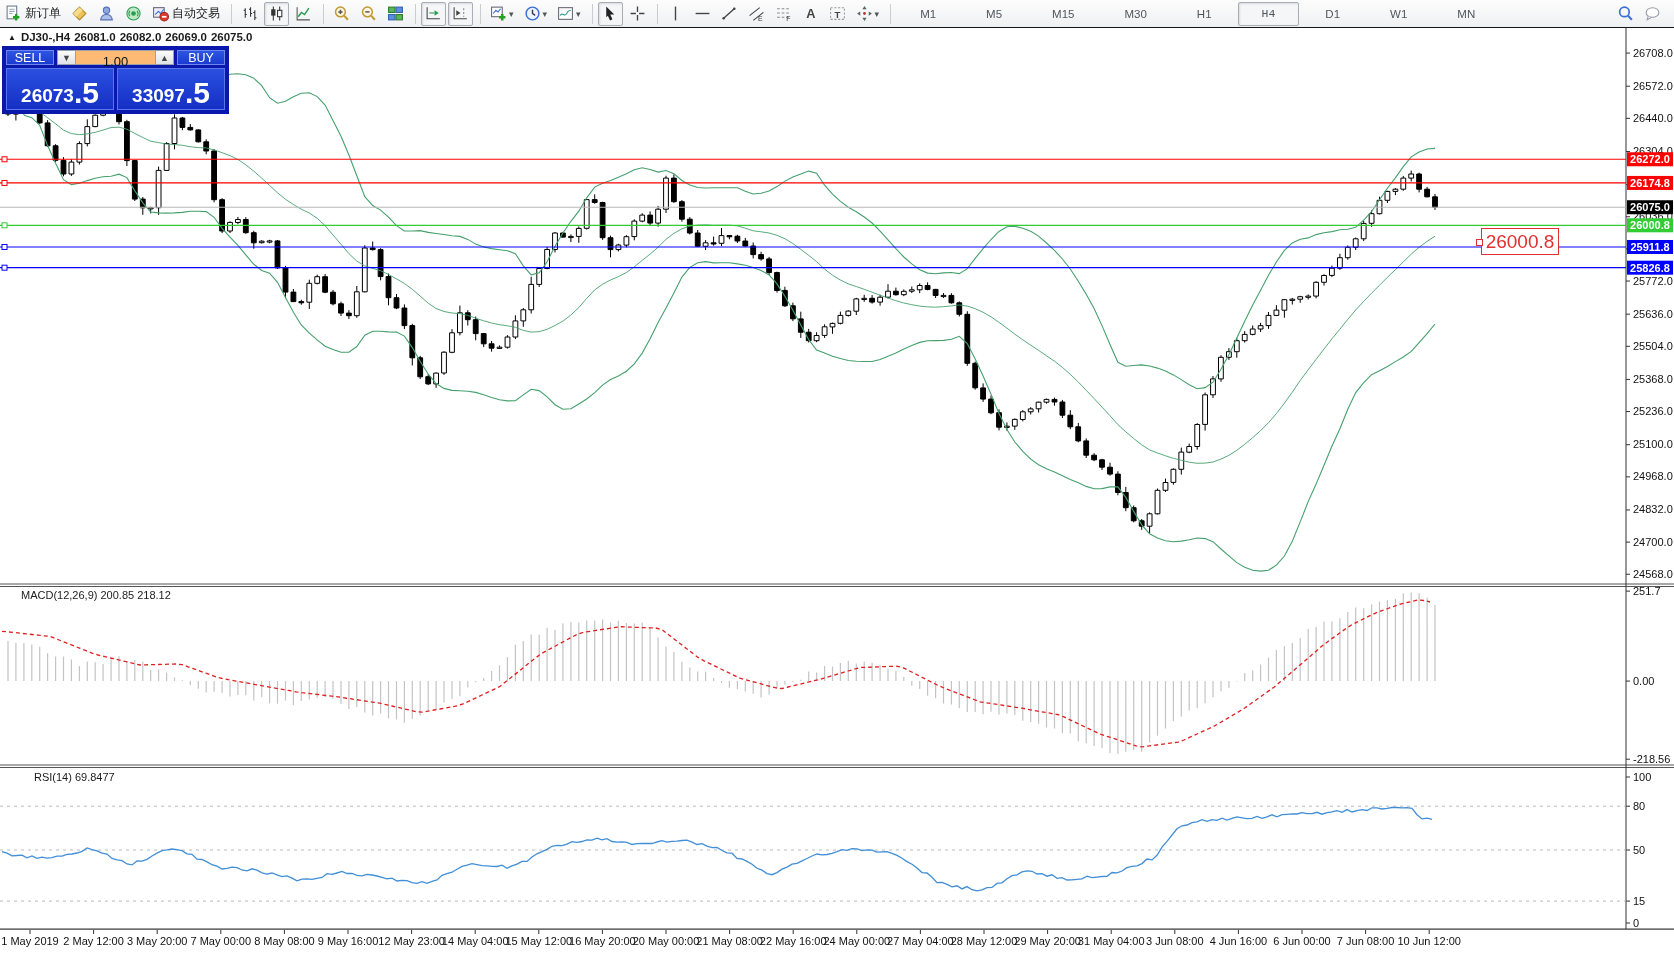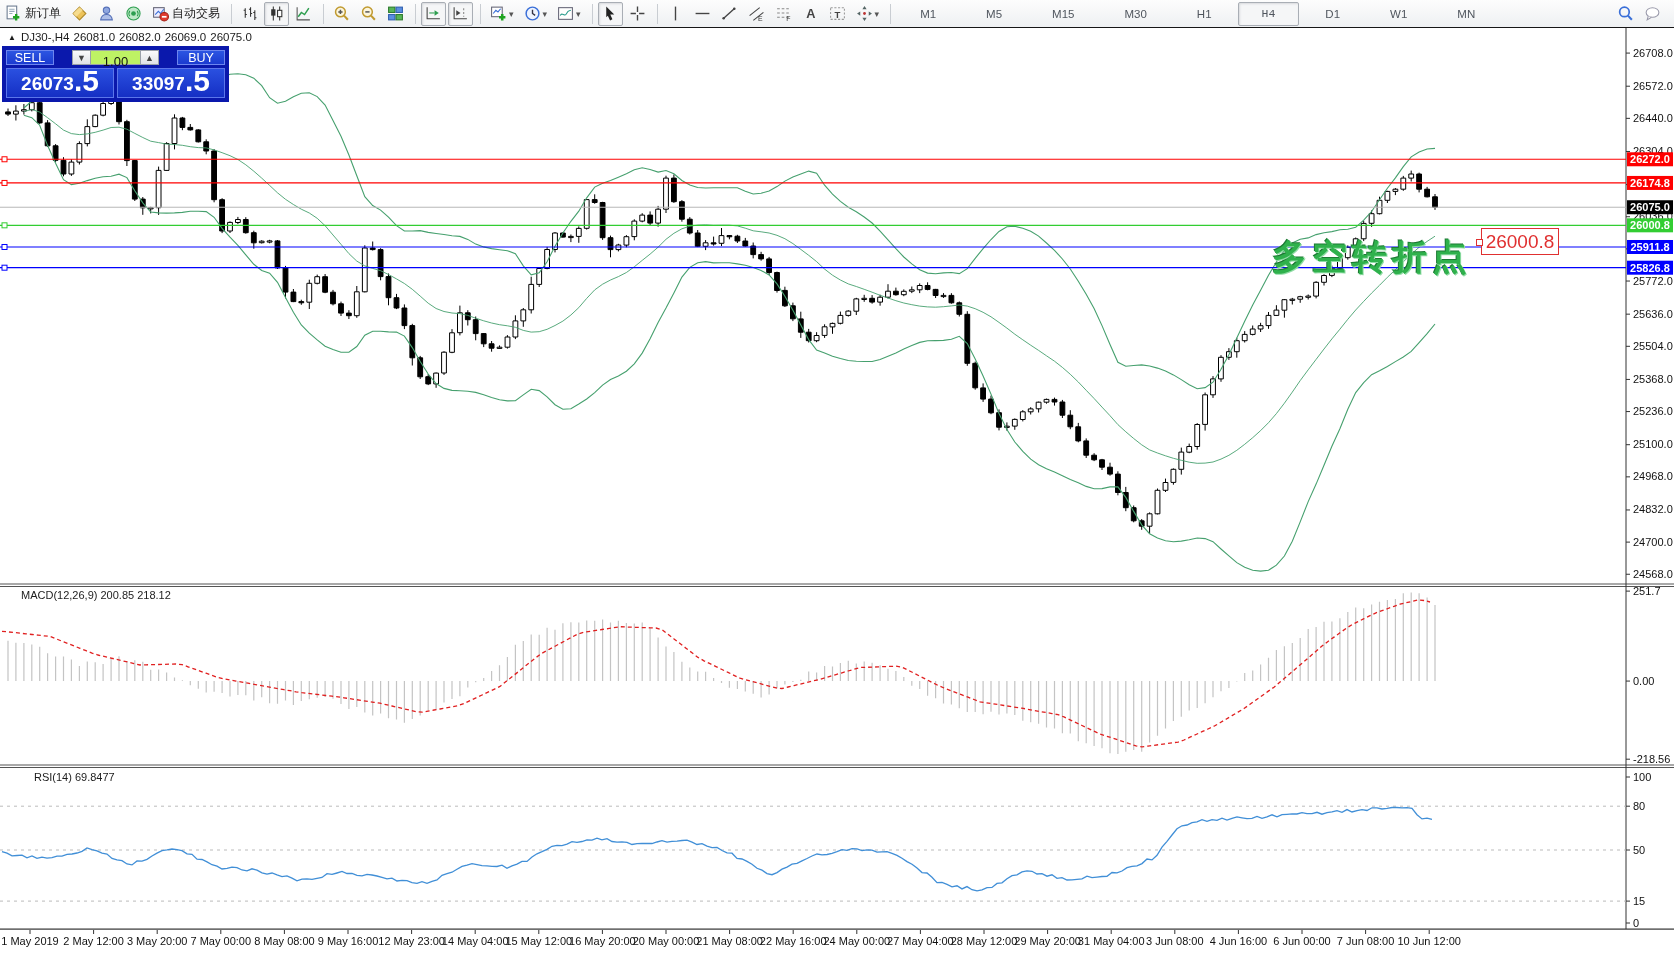--- a/index.html
+++ b/index.html
@@ -14,35 +14,35 @@
   .tbtn .tico{width:17px;height:17px;display:inline-block;}
   .tbtn .tico svg{width:17px;height:17px;display:block;}
   .tbtn .tlbl{margin-left:3px;white-space:nowrap;}
   .tbtn .dd{font-size:9px;color:#555;margin-left:2px;}
   .tf .tlbl{margin:16px;color:#50565e;font-size:11.5px;padding:0 4px;}
   #tb-right{margin-left:auto;display:flex;align-items:center;padding-right:8px;}
   
   #chart-wrap{position:absolute;left:0;top:28px;width:1674px;height:925px;background:#fff;}
   #chart-svg{position:absolute;left:0;top:0;}
   .ovl{position:absolute;z-index:5;}
-  #symbol-header{left:8px;top:3px;font-size:11.5px;font-weight:normal;color:#1c1c1c;z-index:4;}
+  #symbol-header{left:8px;top:3px;font-size:11.5px;font-weight:bold;color:#1c1c1c;z-index:4;}
   #symbol-header .tri{font-size:8px;vertical-align:1px;margin-right:5px;}
   #symbol-header span{margin-right:4px;}
   
   #trade-panel{left:3px;top:19px;width:219px;background:#0a18ac;padding:3px;z-index:6;
     box-shadow:0 0 0 1px #0a18ac;}
-  #tp-row1{display:flex;height:15px;gap:18px;}
+  #tp-row1{display:flex;height:15px;gap:3px;}
   .tp-btn{background:linear-gradient(#2c55e2,#1b3bd0);border:1px solid #6d86ef;color:#fff;font-size:12.5px;
     display:flex;align-items:center;justify-content:center;flex:0 0 46px;}
   #tp-spin{flex:1;display:flex;}
   .sp-btn{flex:0 0 17px;background:linear-gradient(#fbfbfb,#dfe2e6);border:1px solid #9aa0a8;color:#444;
     font-size:9px;display:flex;align-items:center;justify-content:center;}
-  #tp-vol{flex:1;background:#bef264;border:1px solid #9aa0a8;border-left:none;border-right:none;
+  #tp-vol{flex:1;background:#fdba74;border:1px solid #9aa0a8;border-left:none;border-right:none;
     font-size:13px;color:#111;text-align:center;line-height:22px;}
-  #tp-row2{display:flex;gap:3px;margin-top:3px;height:30px;}
+  #tp-row2{display:flex;gap:3px;margin-top:3px;height:42px;}
   .tp-price{flex:1;background:linear-gradient(#2a50e0,#152fc4);border:1px solid #5b76ea;color:#fff;
     display:flex;align-items:flex-end;justify-content:center;padding-bottom:2px;}
   .tp-price .main{font-size:19px;font-weight:bold;line-height:23px;}
   .tp-price .frac{font-size:30px;font-weight:bold;line-height:28px;}
   
   #annotation{left:1272px;top:206px;font-size:35px;font-weight:bold;letter-spacing:5px;color:#2fb14c;
     text-shadow:1px 1px 0 #8fdca4,-1px -1px 0 #1c7a33;z-index:3;white-space:nowrap;}
   #price-tag{left:1481px;top:200px;width:76px;height:25px;background:#fff;border:1.5px solid #e03030;
     color:#e03030;font-size:19px;text-align:center;line-height:25px;z-index:4;}
   #price-tag:before{content:"";position:absolute;left:-6px;top:10px;width:5px;height:5px;background:#fff;border:1px solid #e03030;}
@@ -503,17 +503,16 @@
         <span class="main">26073</span>
           <span class="frac">.5</span>
       </div>
       <div class="tp-price">
         <span class="main">33097</span>
           <span class="frac">.5</span>
       </div>
     </div>
   </div>
 
-  <div class="ovl" id="annotation">多空转折点</div>
   <div class="ovl" id="price-tag">26000.8</div>
   <div class="ovl pane-label" id="macd-label">MACD(12,26,9) 200.85 218.12</div>
   <div class="ovl pane-label" id="rsi-label">RSI(14) 69.8477</div>
 </div>
 
 </body></html>

